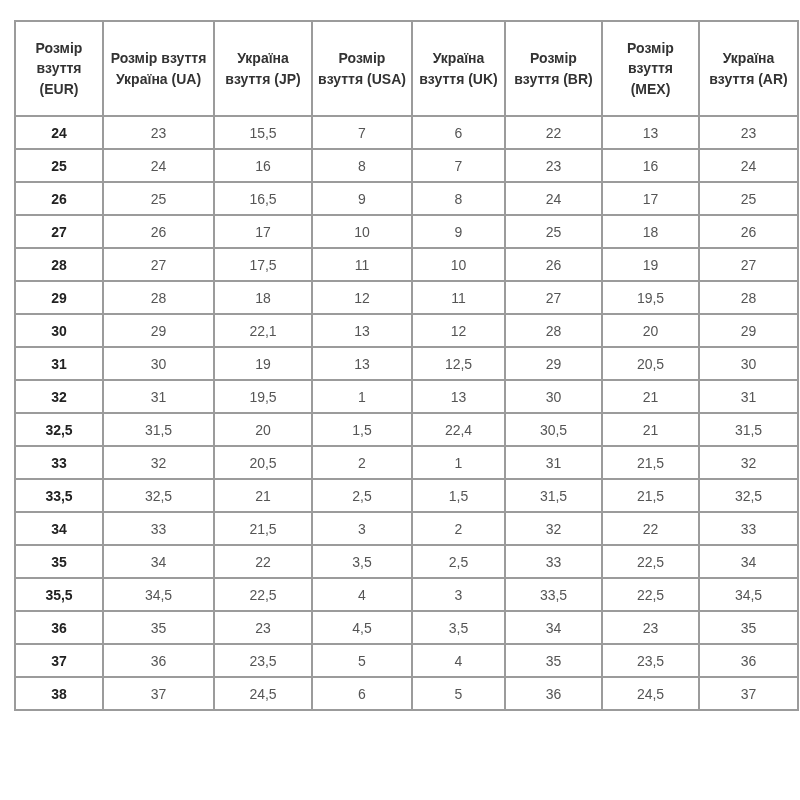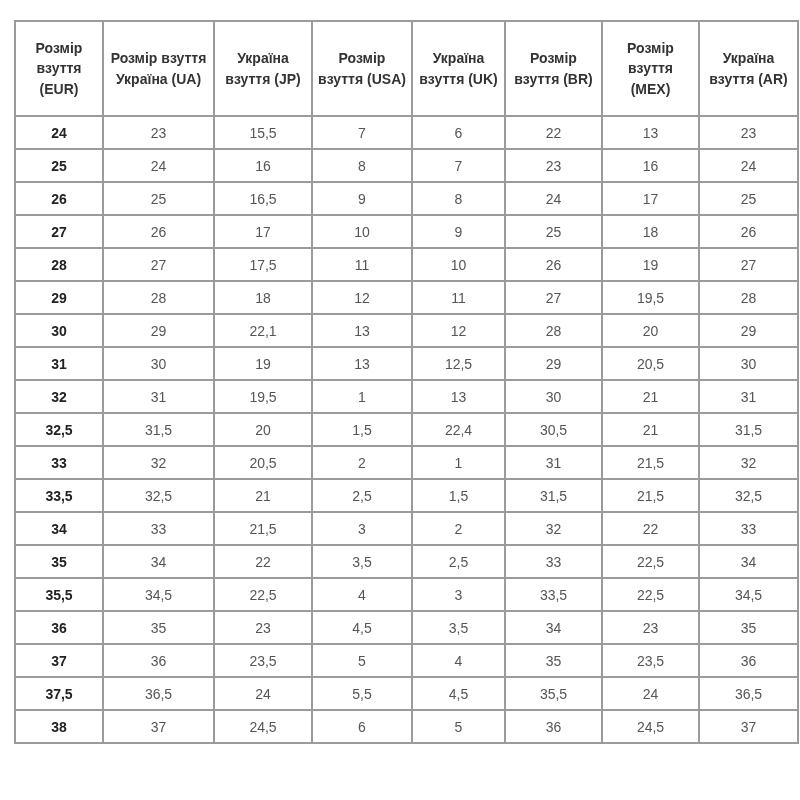--- a/index.html
+++ b/index.html
@@ -245,30 +245,20 @@
           <td class="first-col">37</td>
           <td>36</td>
           <td>23,5</td>
           <td>5</td>
           <td>4</td>
           <td>35</td>
           <td>23,5</td>
           <td>36</td>
         </tr>
         <tr>
-          <td class="first-col">37,5</td>
-          <td>36,5</td>
-          <td>24</td>
-          <td>5,5</td>
-          <td>4,5</td>
-          <td>35,5</td>
-          <td>24</td>
-          <td>36,5</td>
-        </tr>
-        <tr>
           <td class="first-col">38</td>
           <td>37</td>
           <td>24,5</td>
           <td>6</td>
           <td>5</td>
           <td>36</td>
           <td>24,5</td>
           <td>37</td>
         </tr>
       </tbody>

